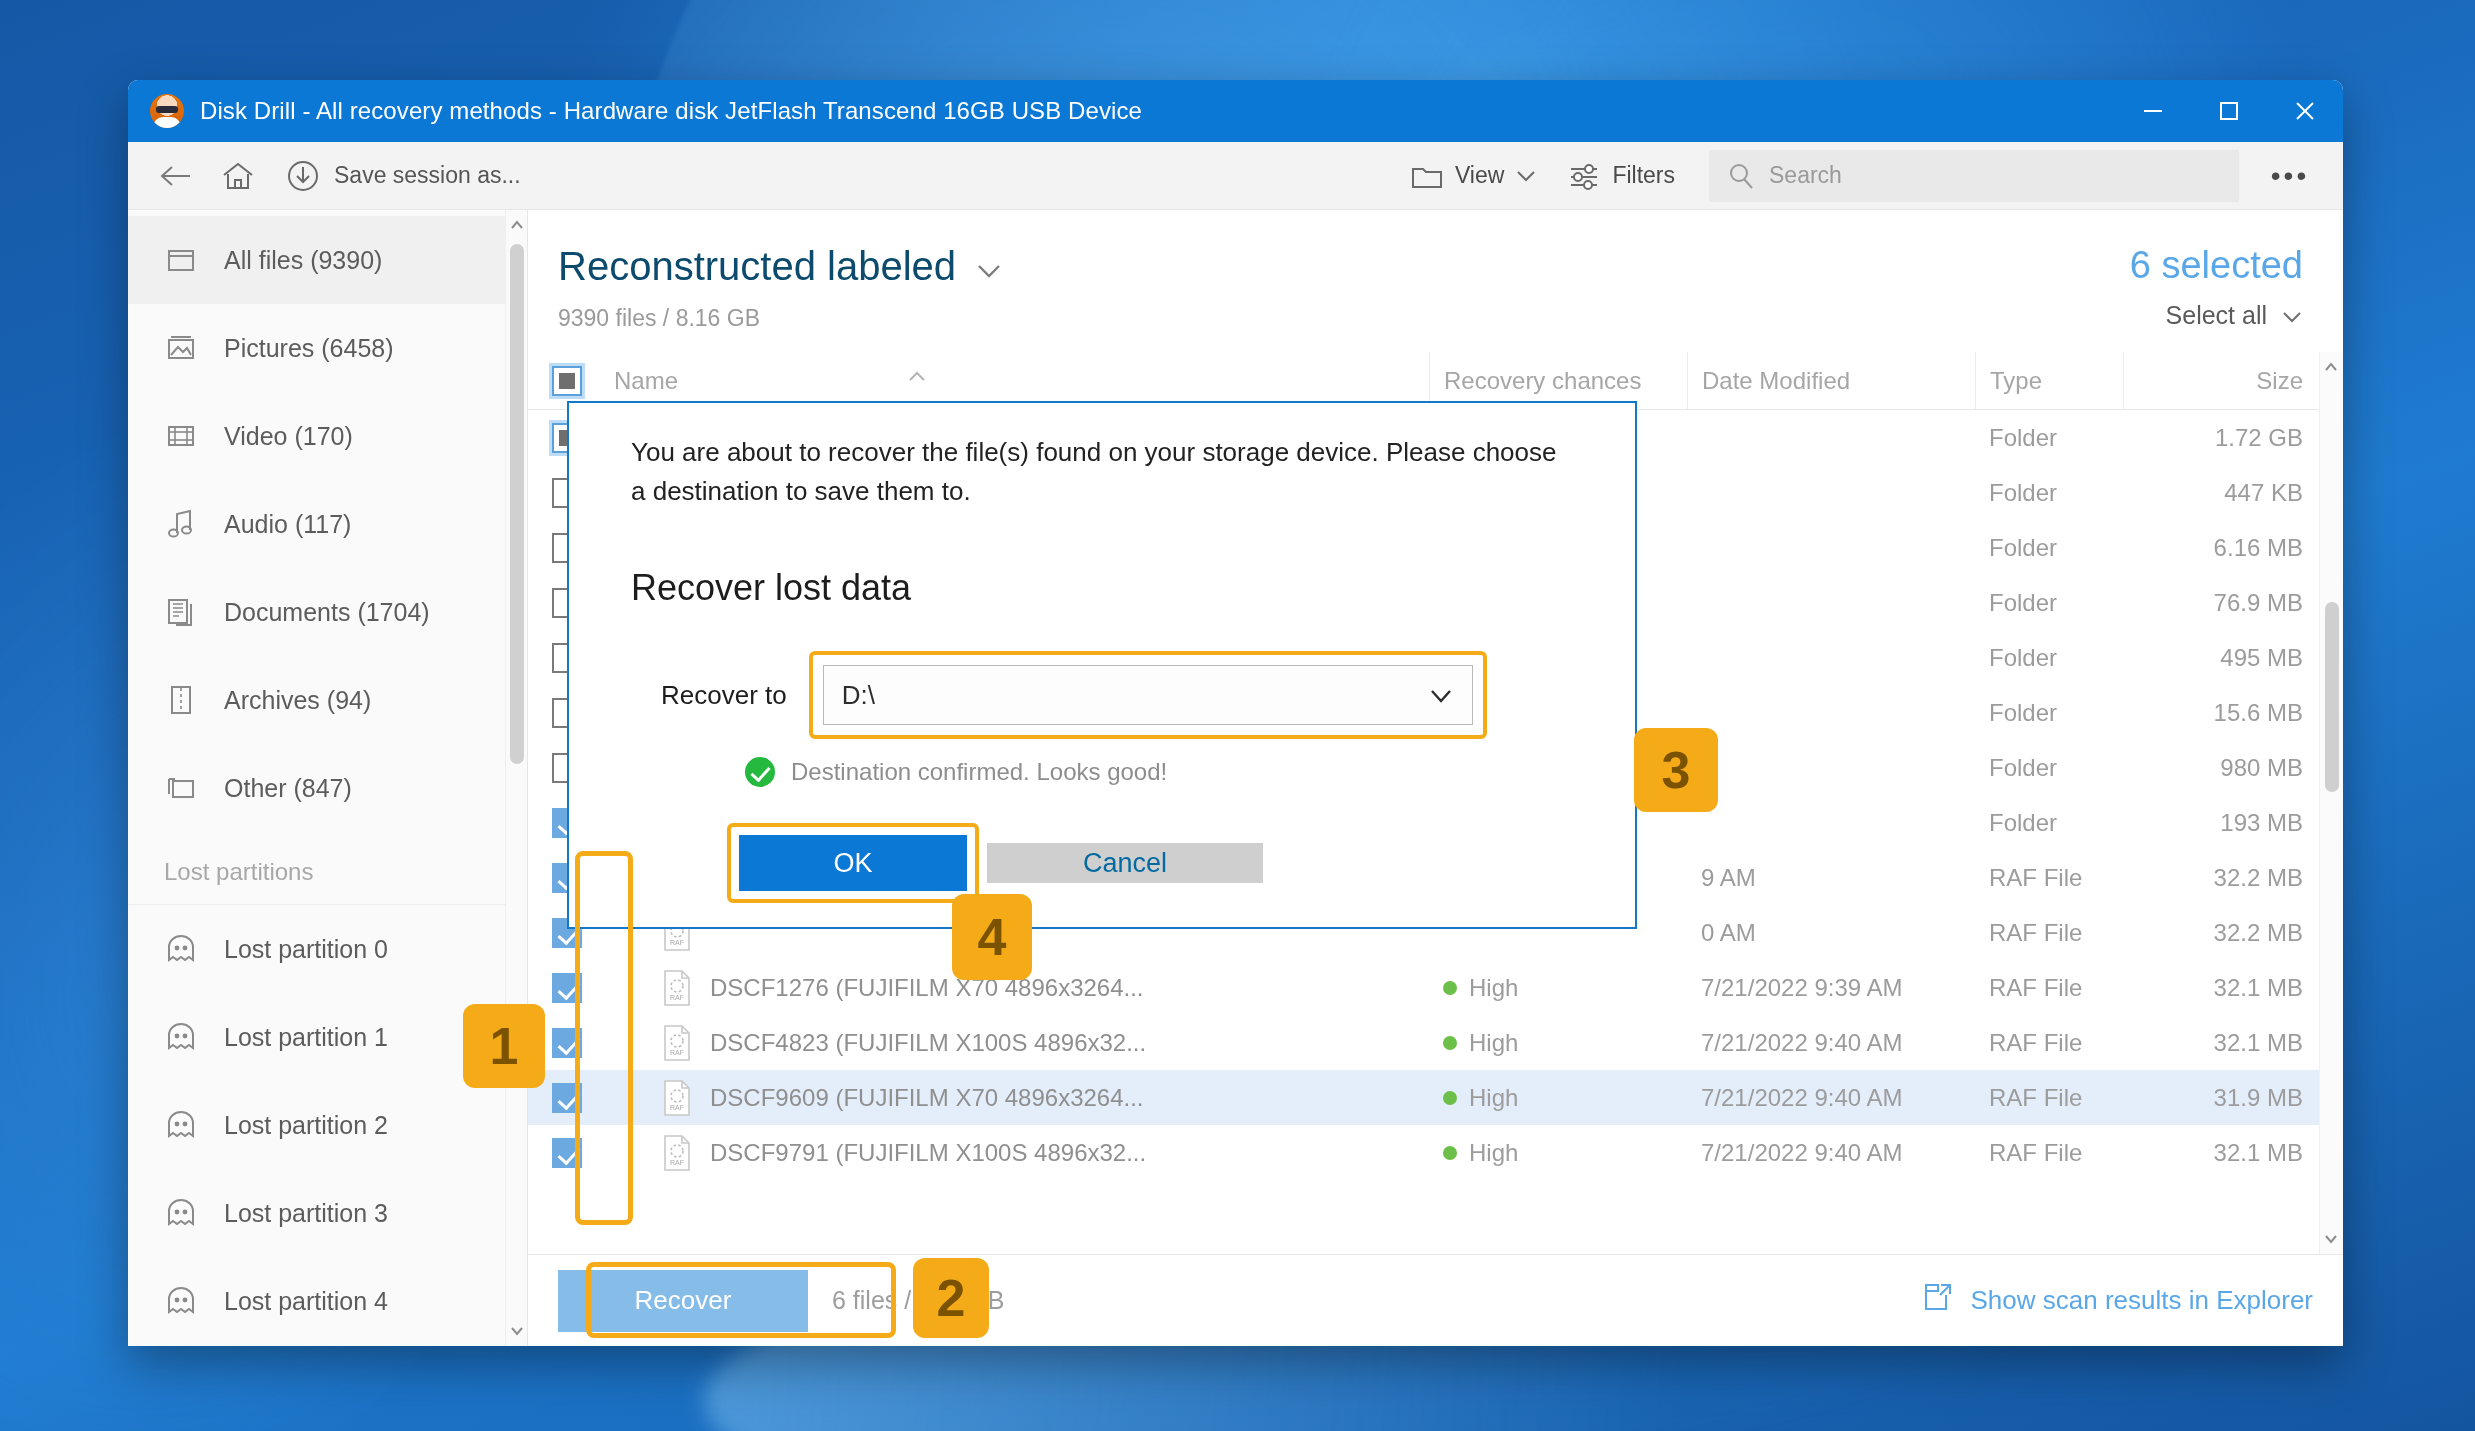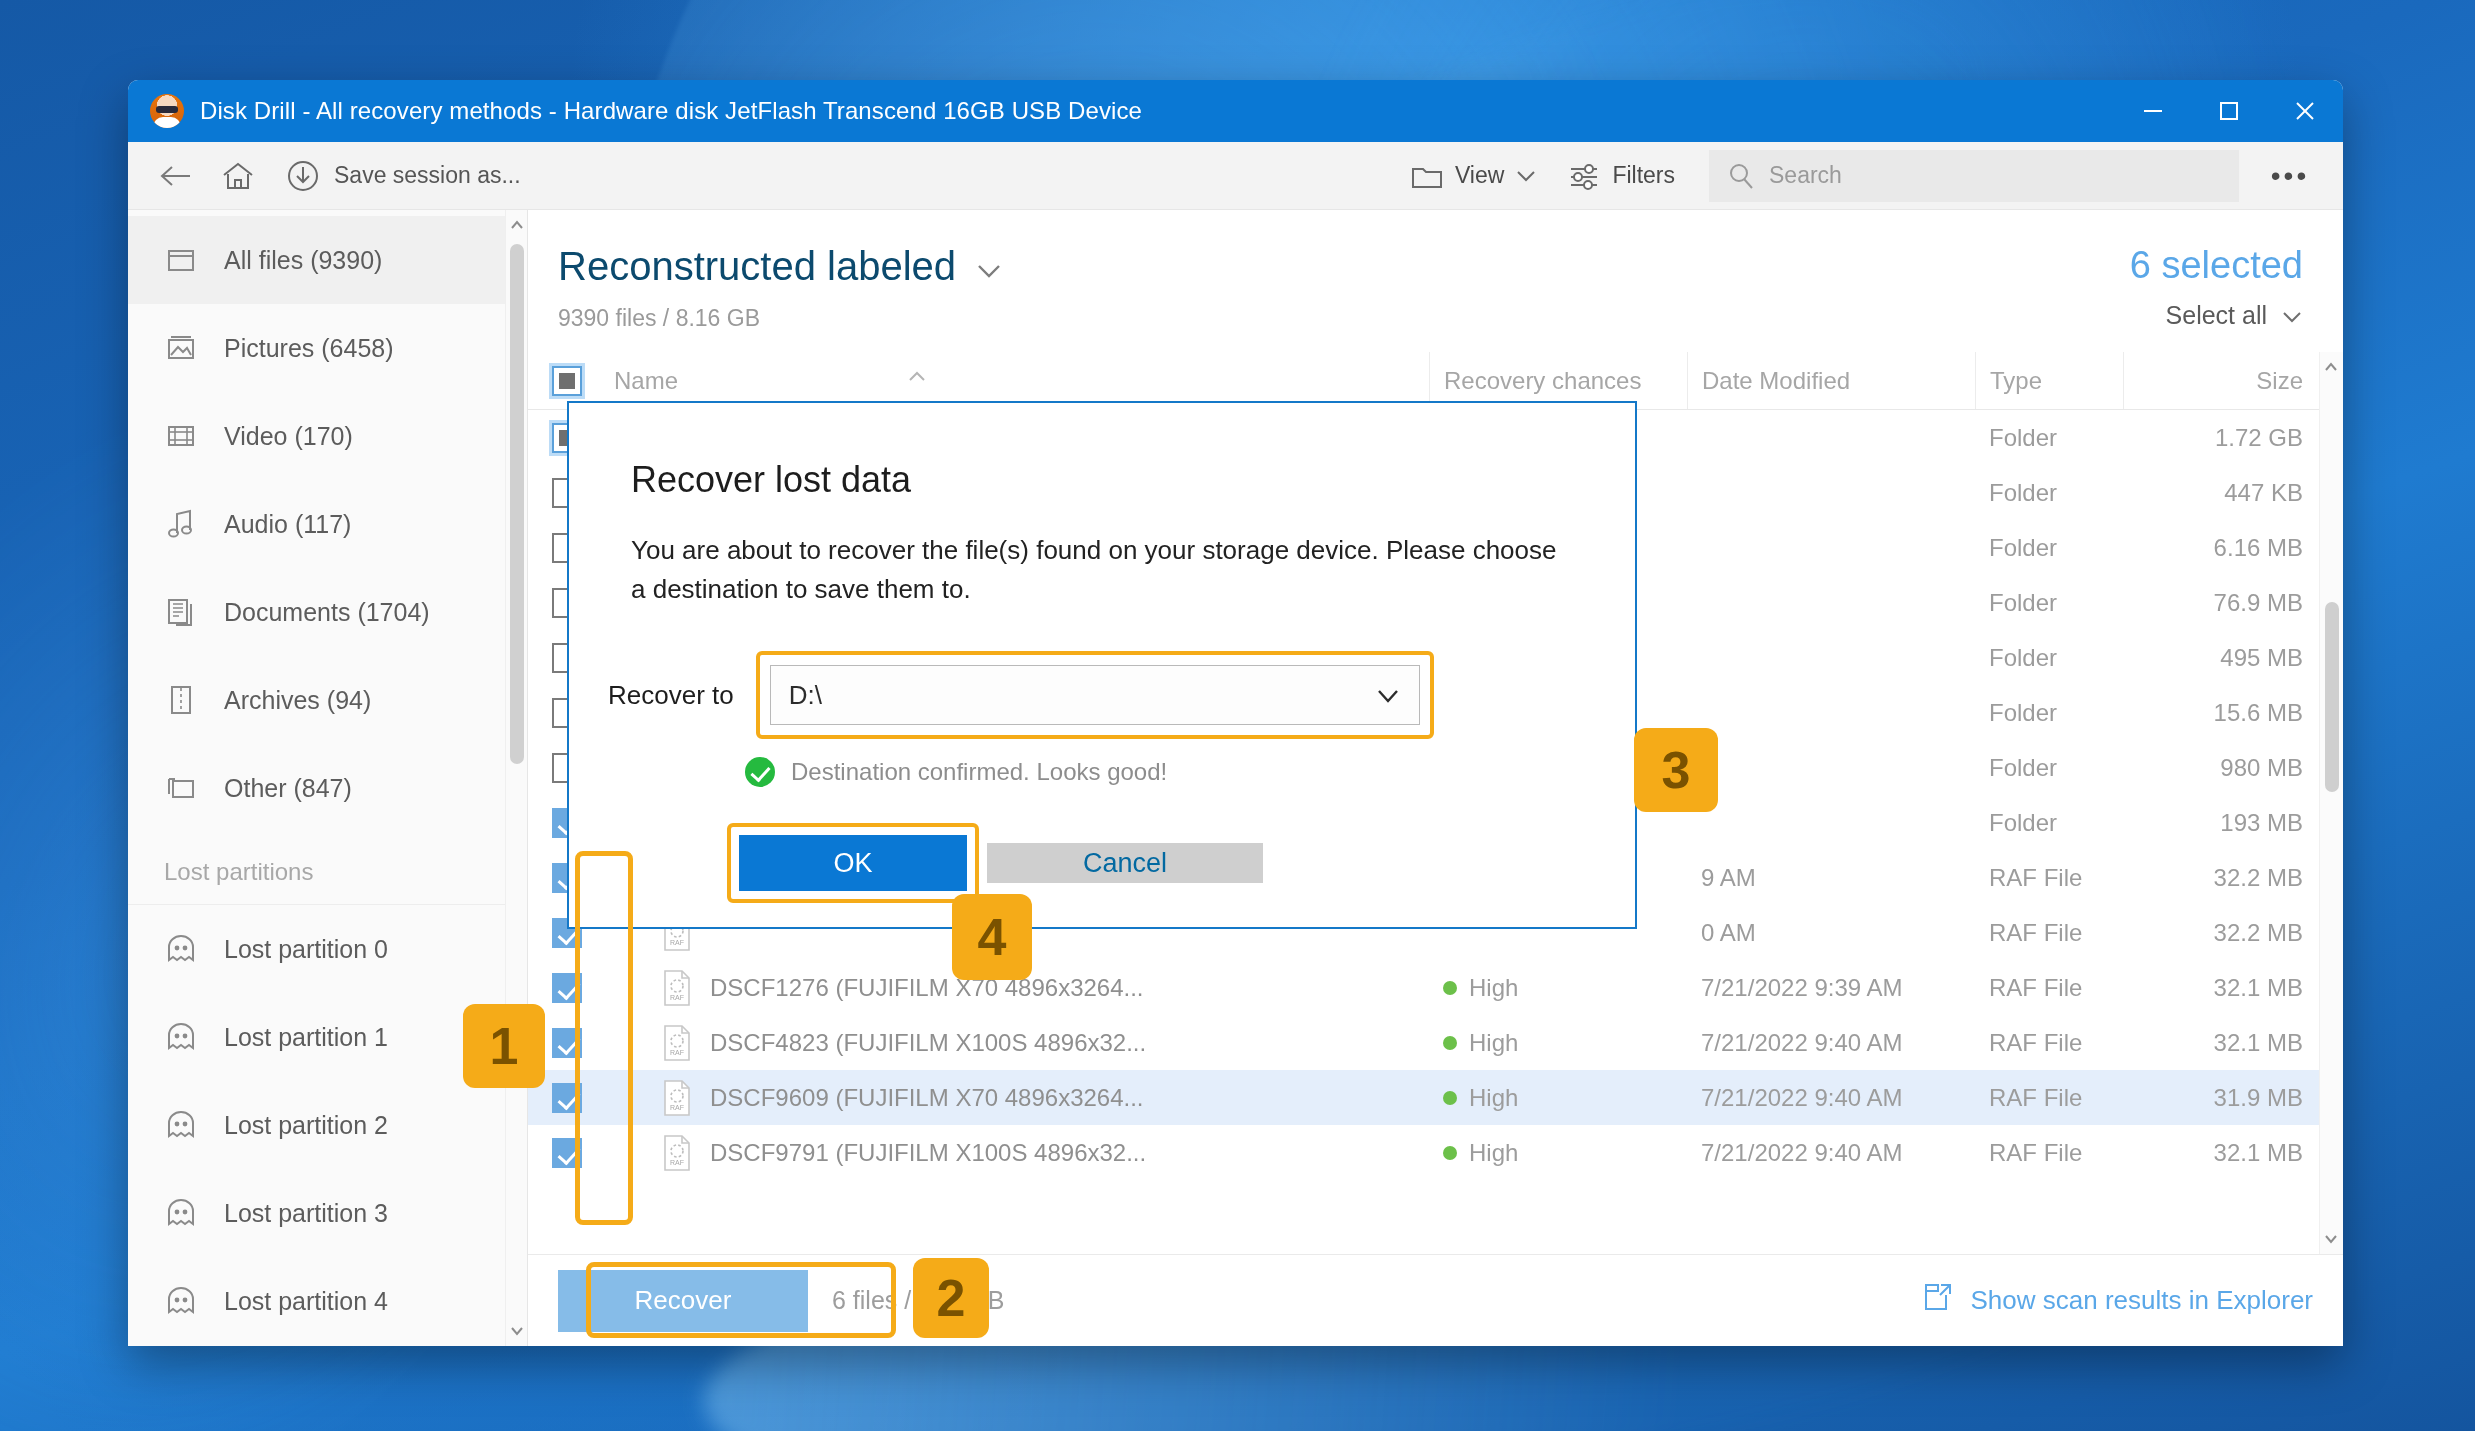--- a/index.html
+++ b/index.html
@@ -232,21 +232,21 @@
   #dialog-layer { position: absolute; inset: 0; pointer-events: none; }
   #recover-dialog {
     position: absolute; left: 567px; top: 401px; width: 1070px; height: 528px;
     background: #ffffff; border: 2px solid #1478c8;
     pointer-events: auto;
   }
   #dialog-title { font-size: 36px; color: #1d1d1d; margin: 56px 0 0 62px; }
   #dialog-text {
     font-size: 26px; color: #222; line-height: 1.5; margin: 30px 62px 0 62px;
   }
-  #recover-to-row { display: flex; align-items: center; margin: 42px 0 0 39px; position: relative; }
+  #recover-to-row { display: flex; align-items: center; margin: 42px 0 0 92px; position: relative; }
   #recover-to-label { font-size: 26px; color: #1d1d1d; }
   #destination-select-wrap {
     margin-left: 22px; padding: 10px; border: 4px solid #f5ab18; border-radius: 6px;
   }
   #destination-select {
     width: 650px; height: 60px; border: 1px solid #b9b9b9; background: #fdfdfd;
     display: flex; align-items: center; padding: 0 18px; font-size: 26px; color: #2c2c2c;
   }
   #destination-caret { margin-left: auto; color: #2c2c2c; }
   #confirm-row { display: flex; align-items: center; gap: 16px; margin: 18px 0 0 176px; }
@@ -918,22 +918,22 @@
           <span>Show scan results in Explorer</span>
         </div>
       </div>
 
     </div>
   </div>
 </div>
 
 <div id="dialog-layer">
   <div id="recover-dialog">
+    <div id="dialog-text">You are about to recover the file(s) found on your storage device. Please choose a destination to save them to.</div>
     <div id="dialog-title">Recover lost data</div>
-    <div id="dialog-text">You are about to recover the file(s) found on your storage device. Please choose a destination to save them to.</div>
 
     <div id="recover-to-row">
       <span id="recover-to-label">Recover to</span>
       <span id="destination-select-wrap">
         <span id="destination-select">
           <span>D:\</span>
           <span id="destination-caret">
             <svg width="26" height="16" viewBox="0 0 26 16">
                 <path d="M4 3 L13 13 L22 3" fill="none" stroke="#2c2c2c" stroke-width="2.4"></path>
               </svg>

